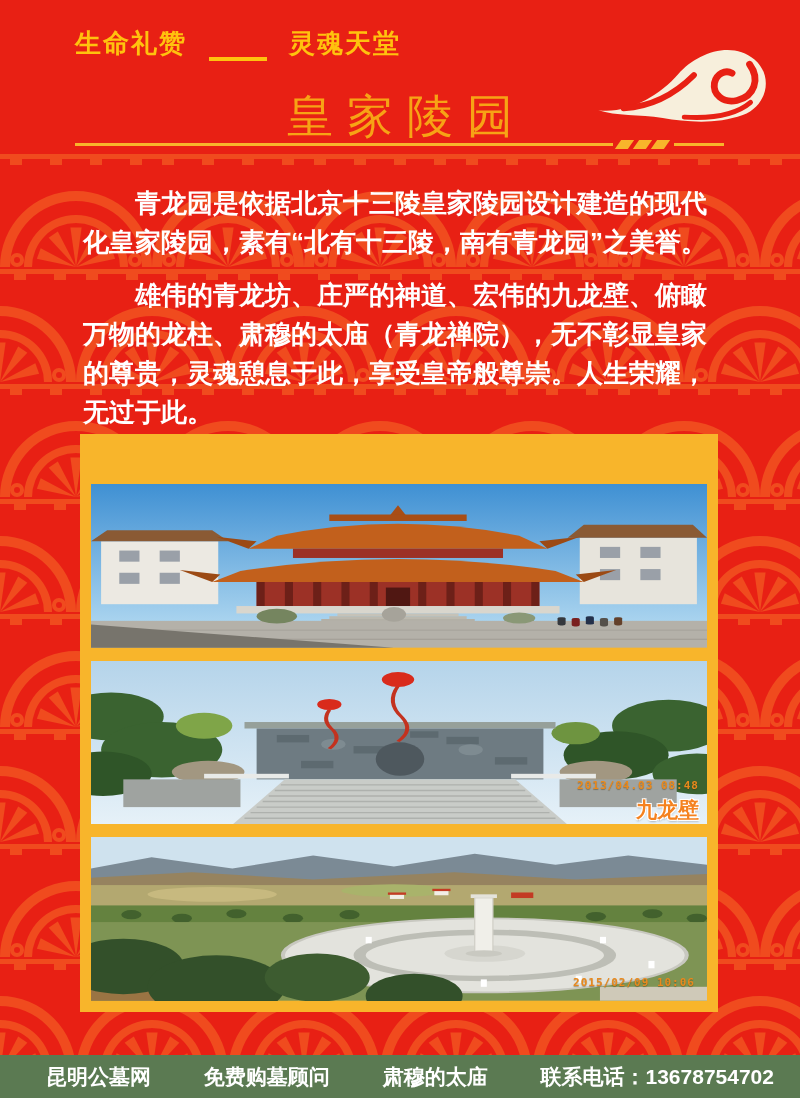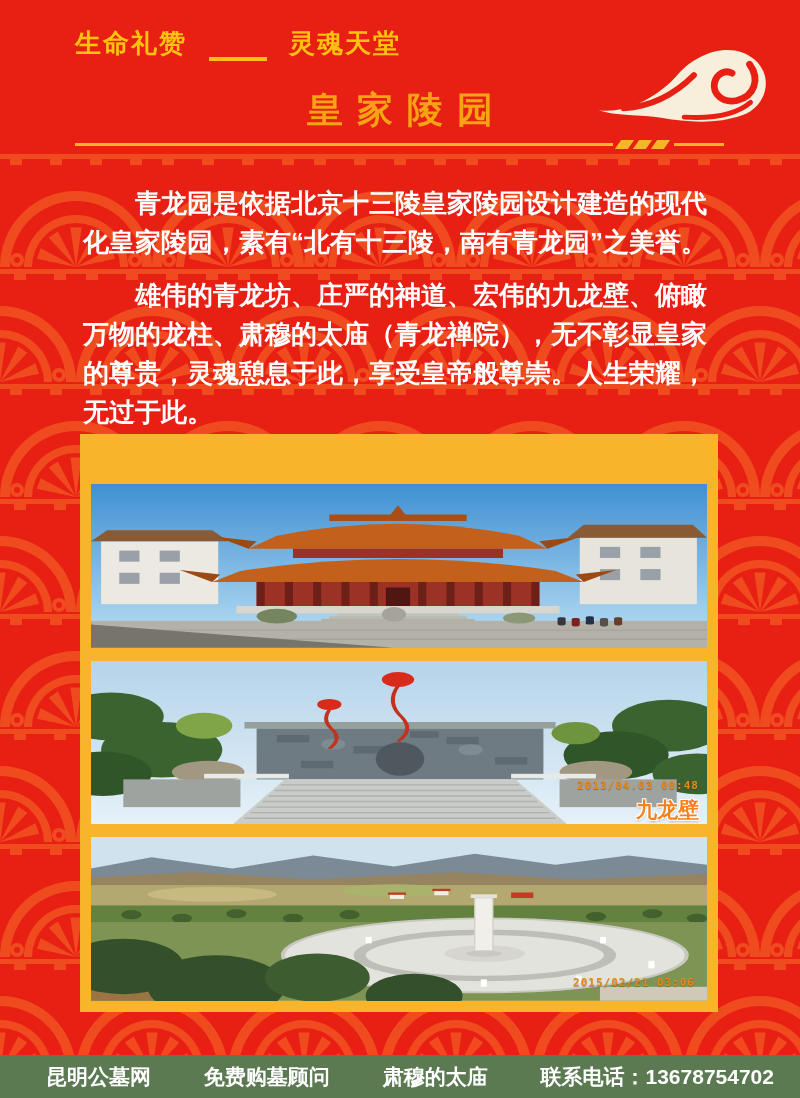--- a/index.html
+++ b/index.html
@@ -8,21 +8,21 @@
   .pattern-layer{position:absolute;left:0;top:152px;width:800px;height:903px;z-index:0;}
   .content{position:absolute;inset:0;z-index:1;}
 
   
   .slogan{position:absolute;left:75px;top:26px;display:flex;align-items:flex-end;color:#ffc20e;font-weight:800;font-size:26px;letter-spacing:2px;}
   .slogan .dash{width:58px;height:4px;background:#ffc20e;margin:0 22px;}
   .cloud{position:absolute;right:26px;top:20px;}
 
   .page-title{position:absolute;left:0;top:86px;width:100%;text-align:center;
     font-family:"Liberation Serif","DejaVu Serif",serif;
-    color:#f7a315;font-weight:700;font-size:36px;letter-spacing:14px;text-indent:14px;}
+    color:#f7a315;font-weight:400;font-size:46px;letter-spacing:14px;text-indent:14px;}
   .title-rule{position:absolute;left:75px;top:138px;width:650px;height:12px;display:flex;align-items:center;}
   .title-rule .seg1{width:538px;height:3px;background:#f8b52b;}
   .title-rule .chev{width:13px;height:9px;background:#f8b52b;transform:skewX(-35deg);margin-left:5px;}
   .title-rule .seg2{width:50px;height:3px;background:#f8b52b;margin-left:7px;flex:none;}
 
   
   .intro{position:absolute;left:75px;top:184px;width:652px;color:#ffffff;font-weight:700;
     font-size:26px;line-height:39px;}
   .intro p{margin:0 0 14px 8px;text-indent:2em;}
 
@@ -427,21 +427,21 @@
               <rect x="136" y="108" width="3" height="7"></rect>
             <rect x="252" y="108" width="3" height="7"></rect>
           </g>
           <polygon points="0,177 0,118 42,177" fill="#9a7443"></polygon>
           <circle cx="16" cy="140" r="30" fill="#33502a"></circle>
           <circle cx="62" cy="162" r="34" fill="#33502a"></circle>
           <circle cx="112" cy="152" r="26" fill="#3d5c30"></circle>
           <circle cx="160" cy="172" r="24" fill="#33502a"></circle>
           <rect x="252" y="162" width="53" height="15" fill="#cfc9b8"></rect>
         </svg>
-        <span class="pt-ts ts-plaza">2015/02/21 03:06</span>
+        <span class="pt-ts ts-plaza">2015/02/09 10:06</span>
       </div>
 
     </div>
 
     <div class="footer">
       <span>昆明公墓网</span>
       <span>免费购墓顾问</span>
       <span>肃穆的太庙</span>
       <span class="contact">
         <span>联系电话：</span>

